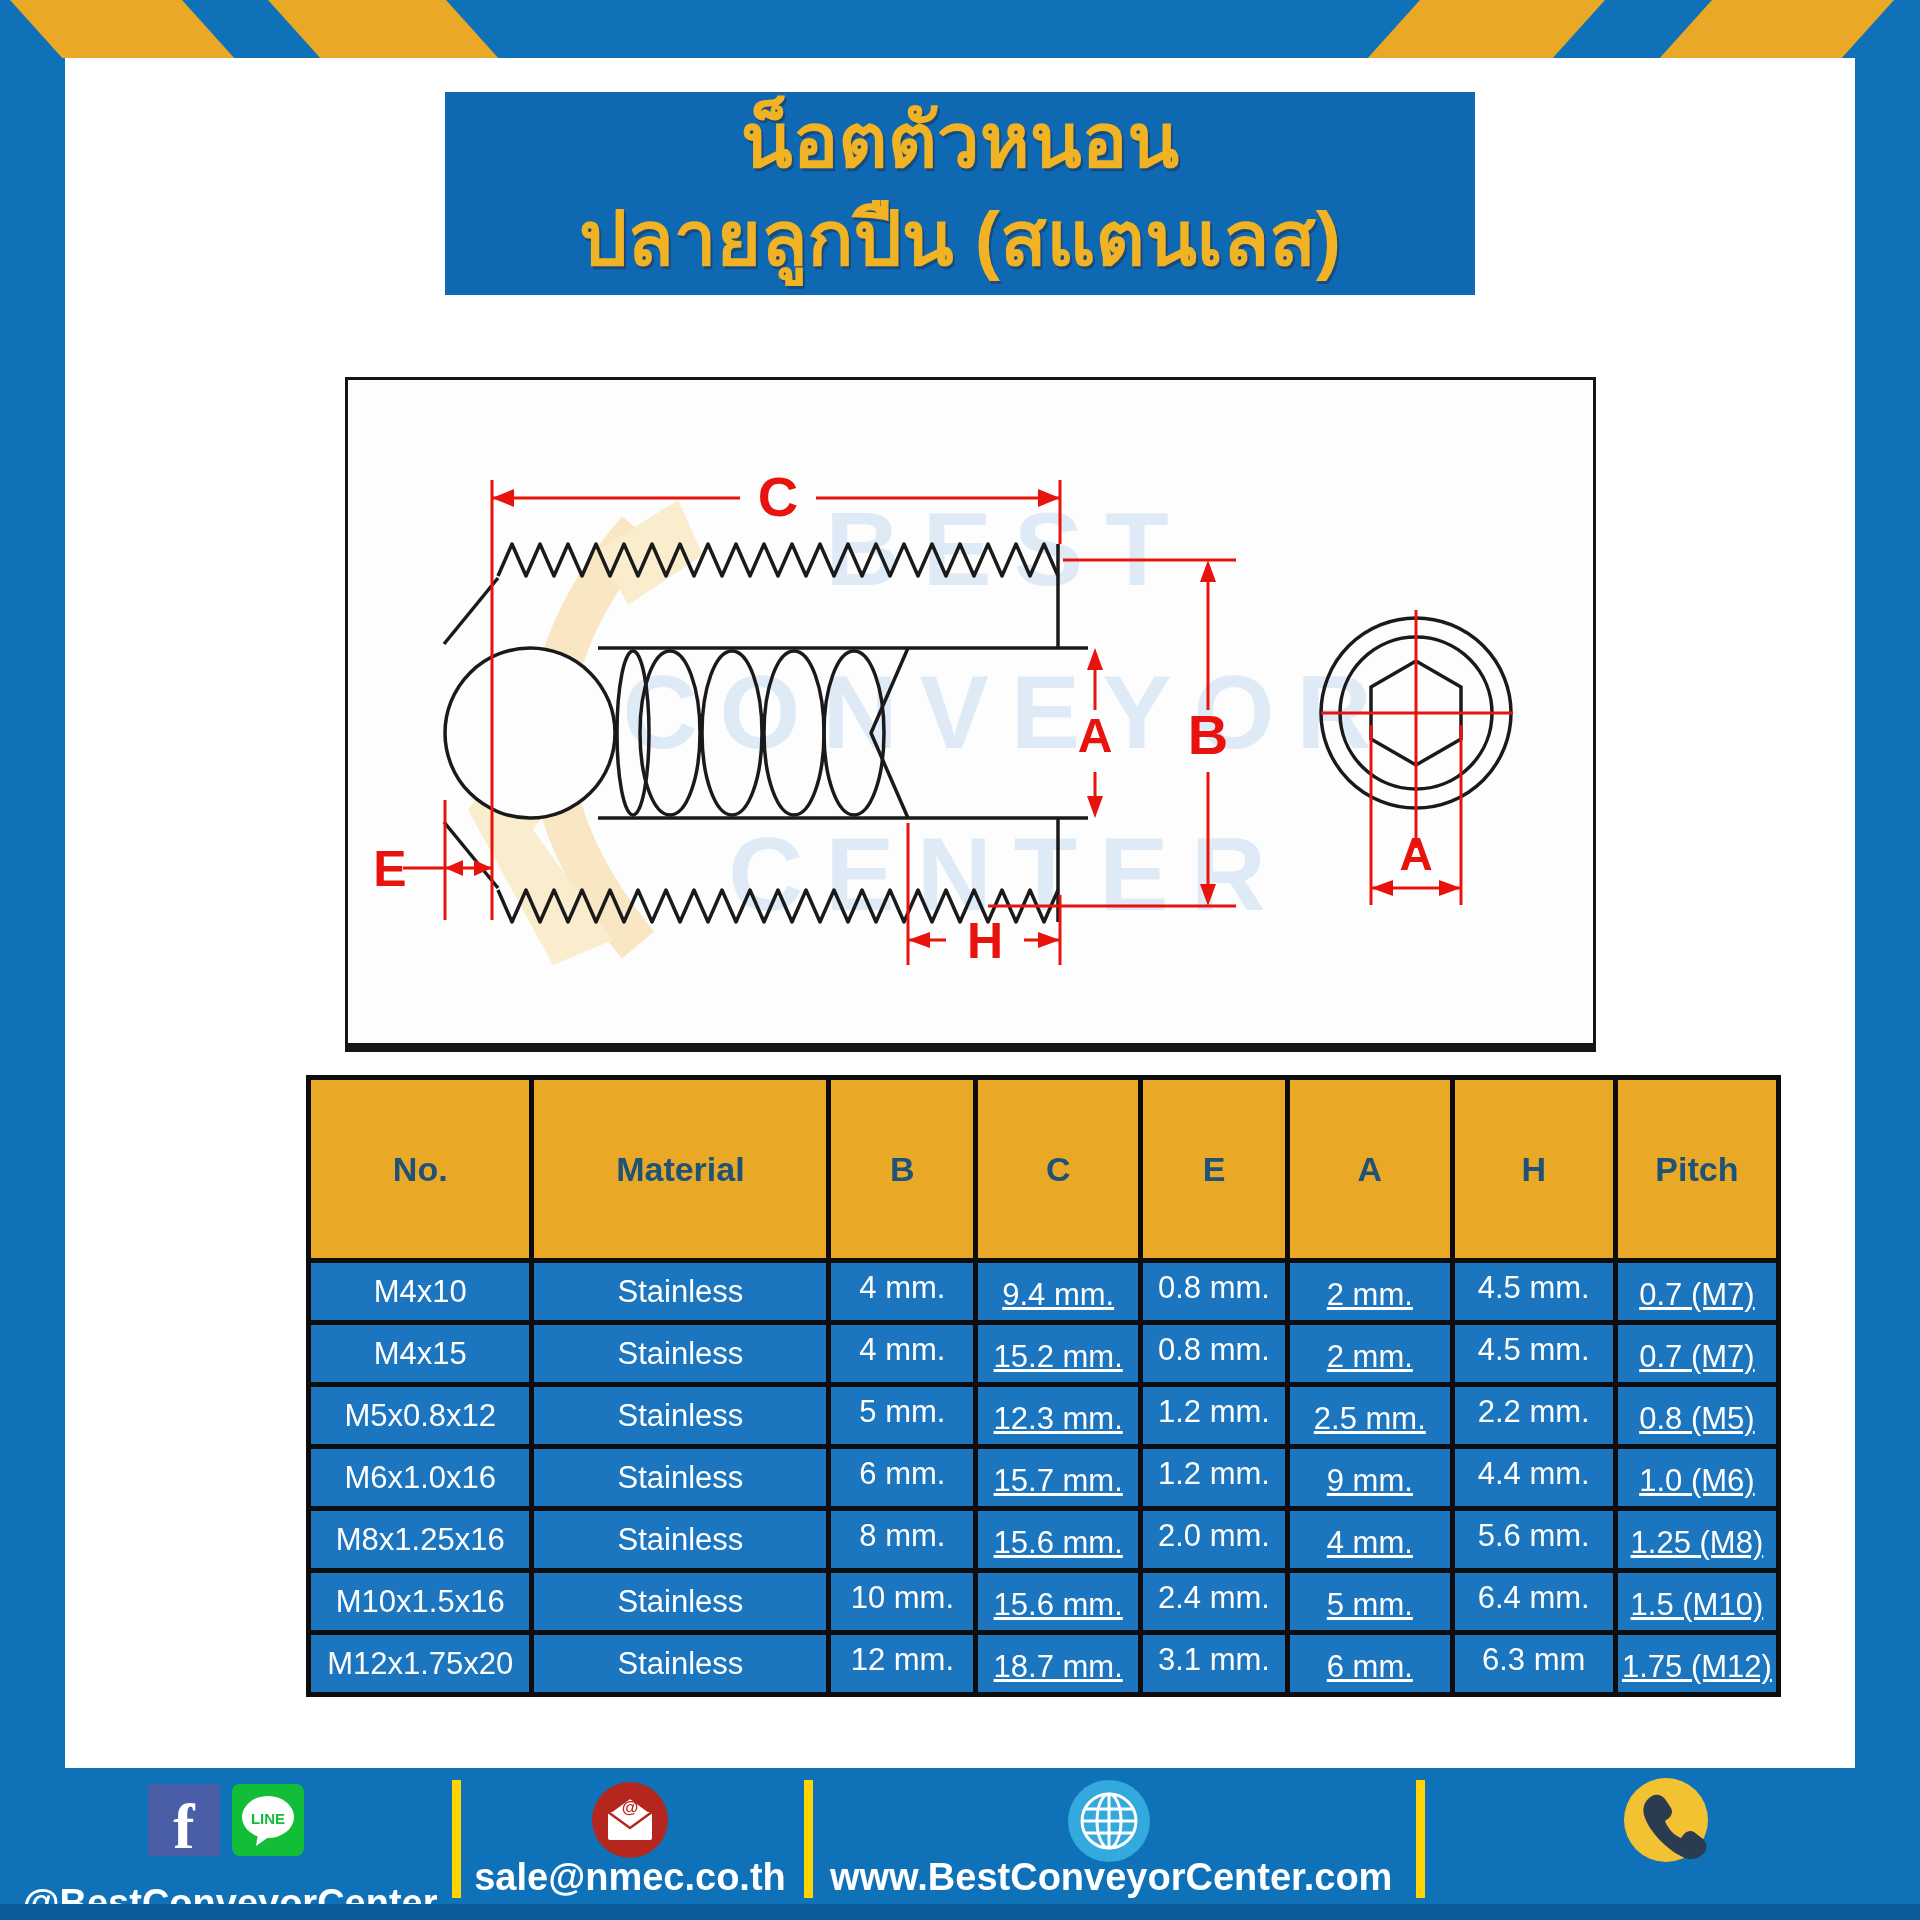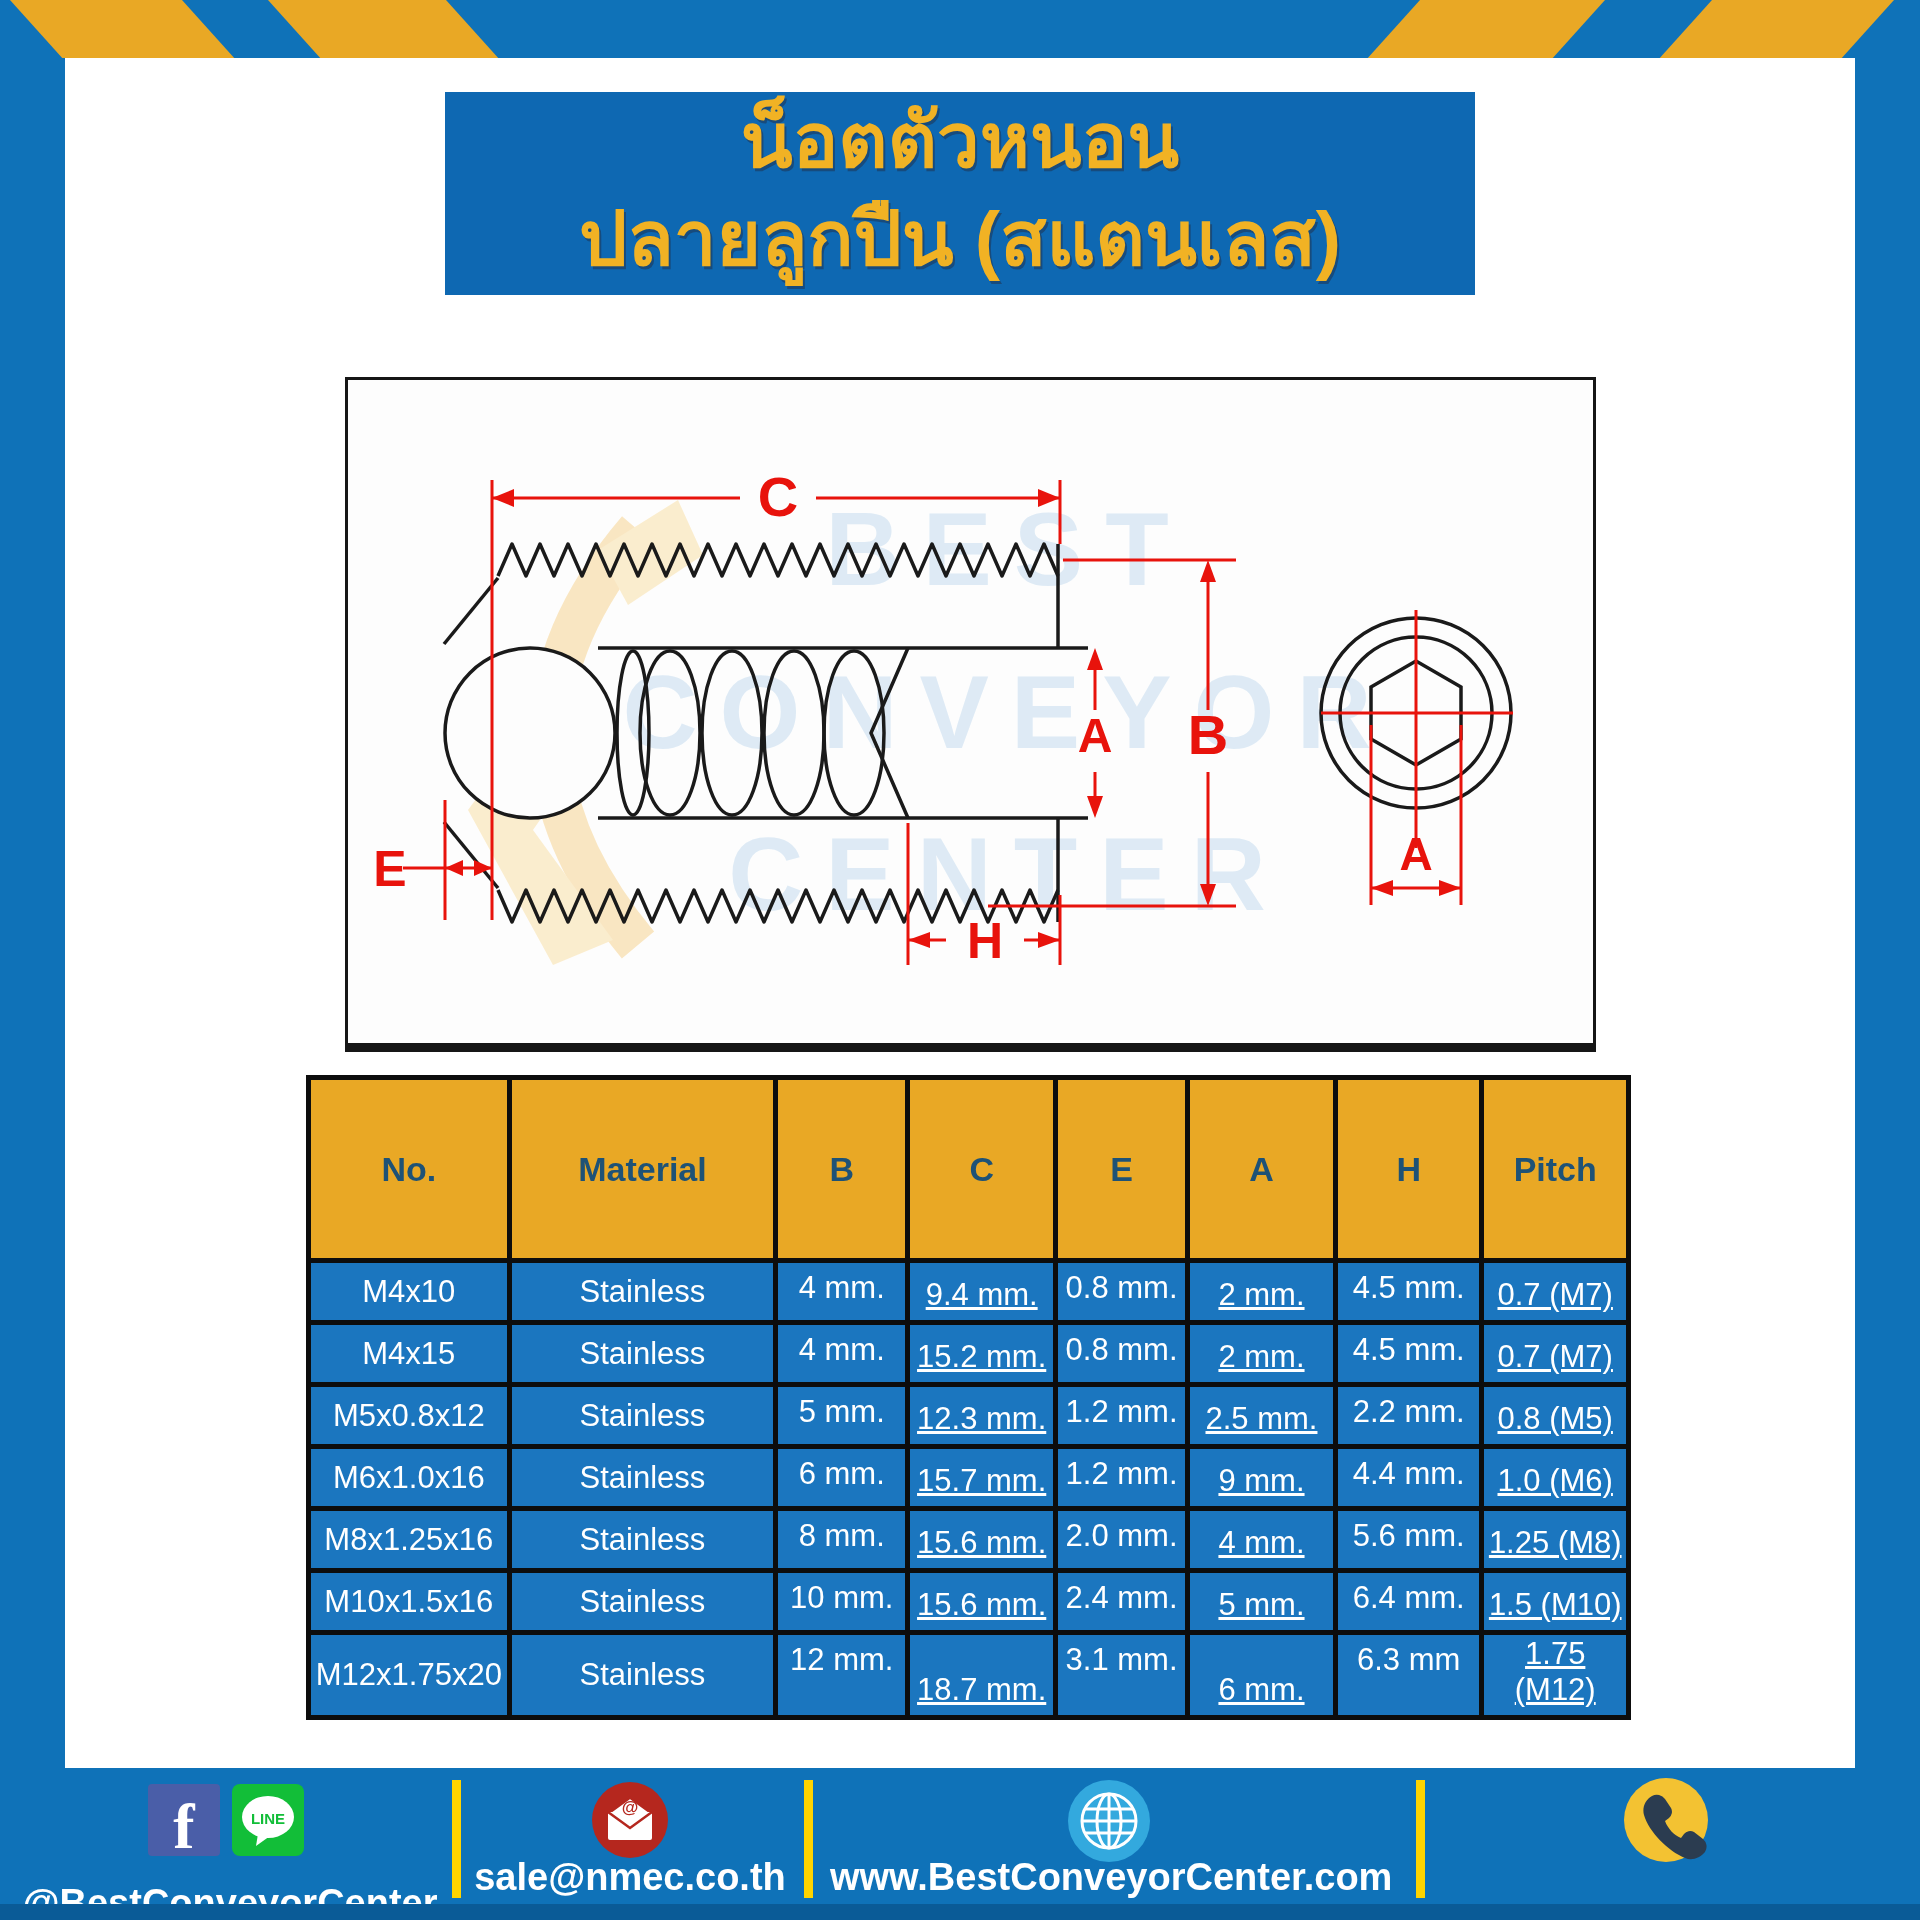--- a/index.html
+++ b/index.html
@@ -14,21 +14,21 @@
   .frame-right{position:absolute;left:1855px;top:58px;width:65px;height:1710px;background:#0F72B8;}
   
   .title-block{position:absolute;left:445px;top:92px;width:1030px;height:203px;background:#0E68B2;
                display:flex;flex-direction:column;align-items:center;}
   .title-block div{color:#F1B224;font-weight:bold;font-size:76px;line-height:98px;white-space:nowrap;
                    text-shadow:2px 3px 0 rgba(35,40,60,.45);}
   
   .diagram-box{position:absolute;left:345px;top:377px;width:1245px;height:663px;background:#fdfdfd;
                border:3px solid #161616;border-bottom-width:9px;box-sizing:content-box;}
   
-  table.spec{position:absolute;left:306px;top:1075px;width:1325px;border-collapse:collapse;
+  table.spec{position:absolute;left:306px;top:1075px;width:1475px;border-collapse:collapse;
              border:5px solid #15803d;table-layout:fixed;}
   table.spec th{background:#E9A825;color:#1E5276;font-size:34px;font-weight:bold;height:176px;
                 border:5px solid #0d0d0d;text-align:center;}
   table.spec td{background:#1B76BF;color:#ffffff;font-size:31px;height:49px;border:5px solid #0d0d0d;
                 text-align:center;vertical-align:middle;}
   table.spec td.vup{vertical-align:top;padding-top:7px;}
   table.spec td.vdown{vertical-align:bottom;padding-bottom:7px;text-decoration:underline;}
   
   .footer{position:absolute;left:0;top:1768px;width:1920px;height:152px;background:#0F72B8;}
   .footer-strip{position:absolute;left:0;bottom:0;width:1920px;height:16px;background:#0A5B97;}

